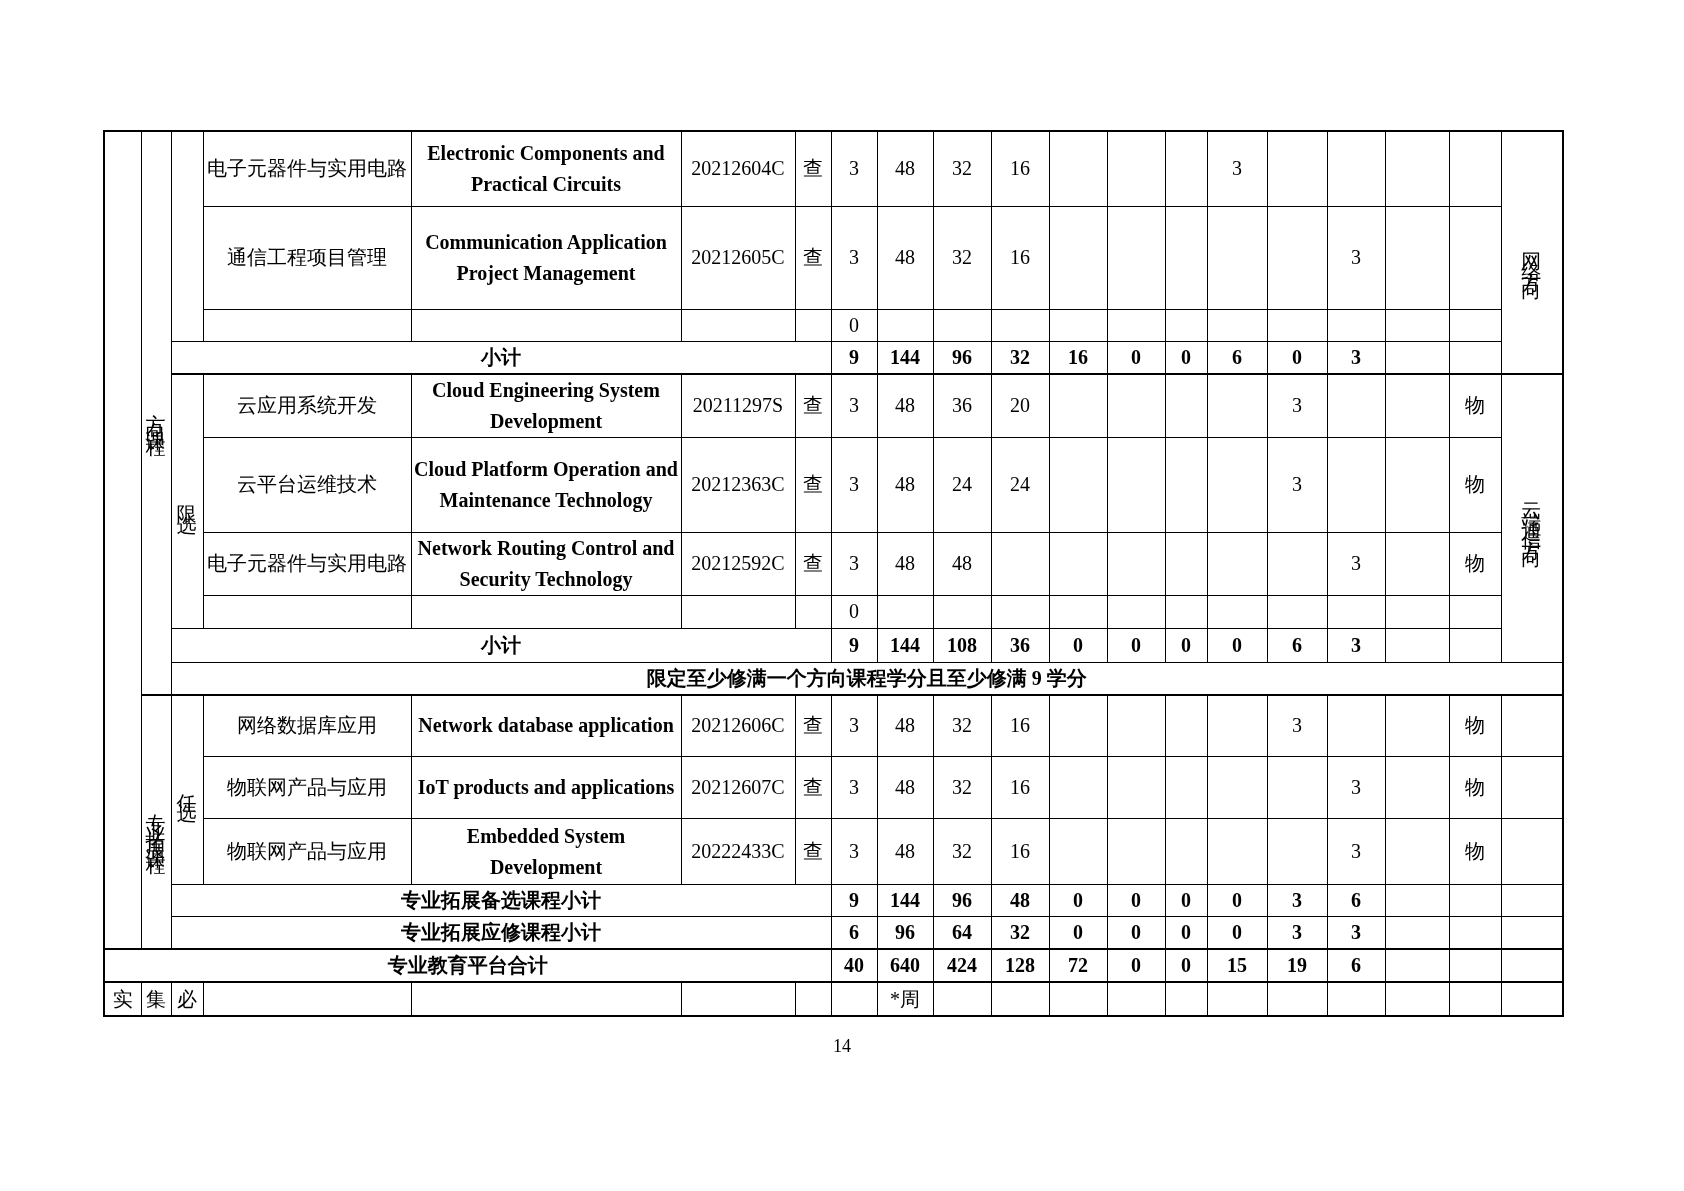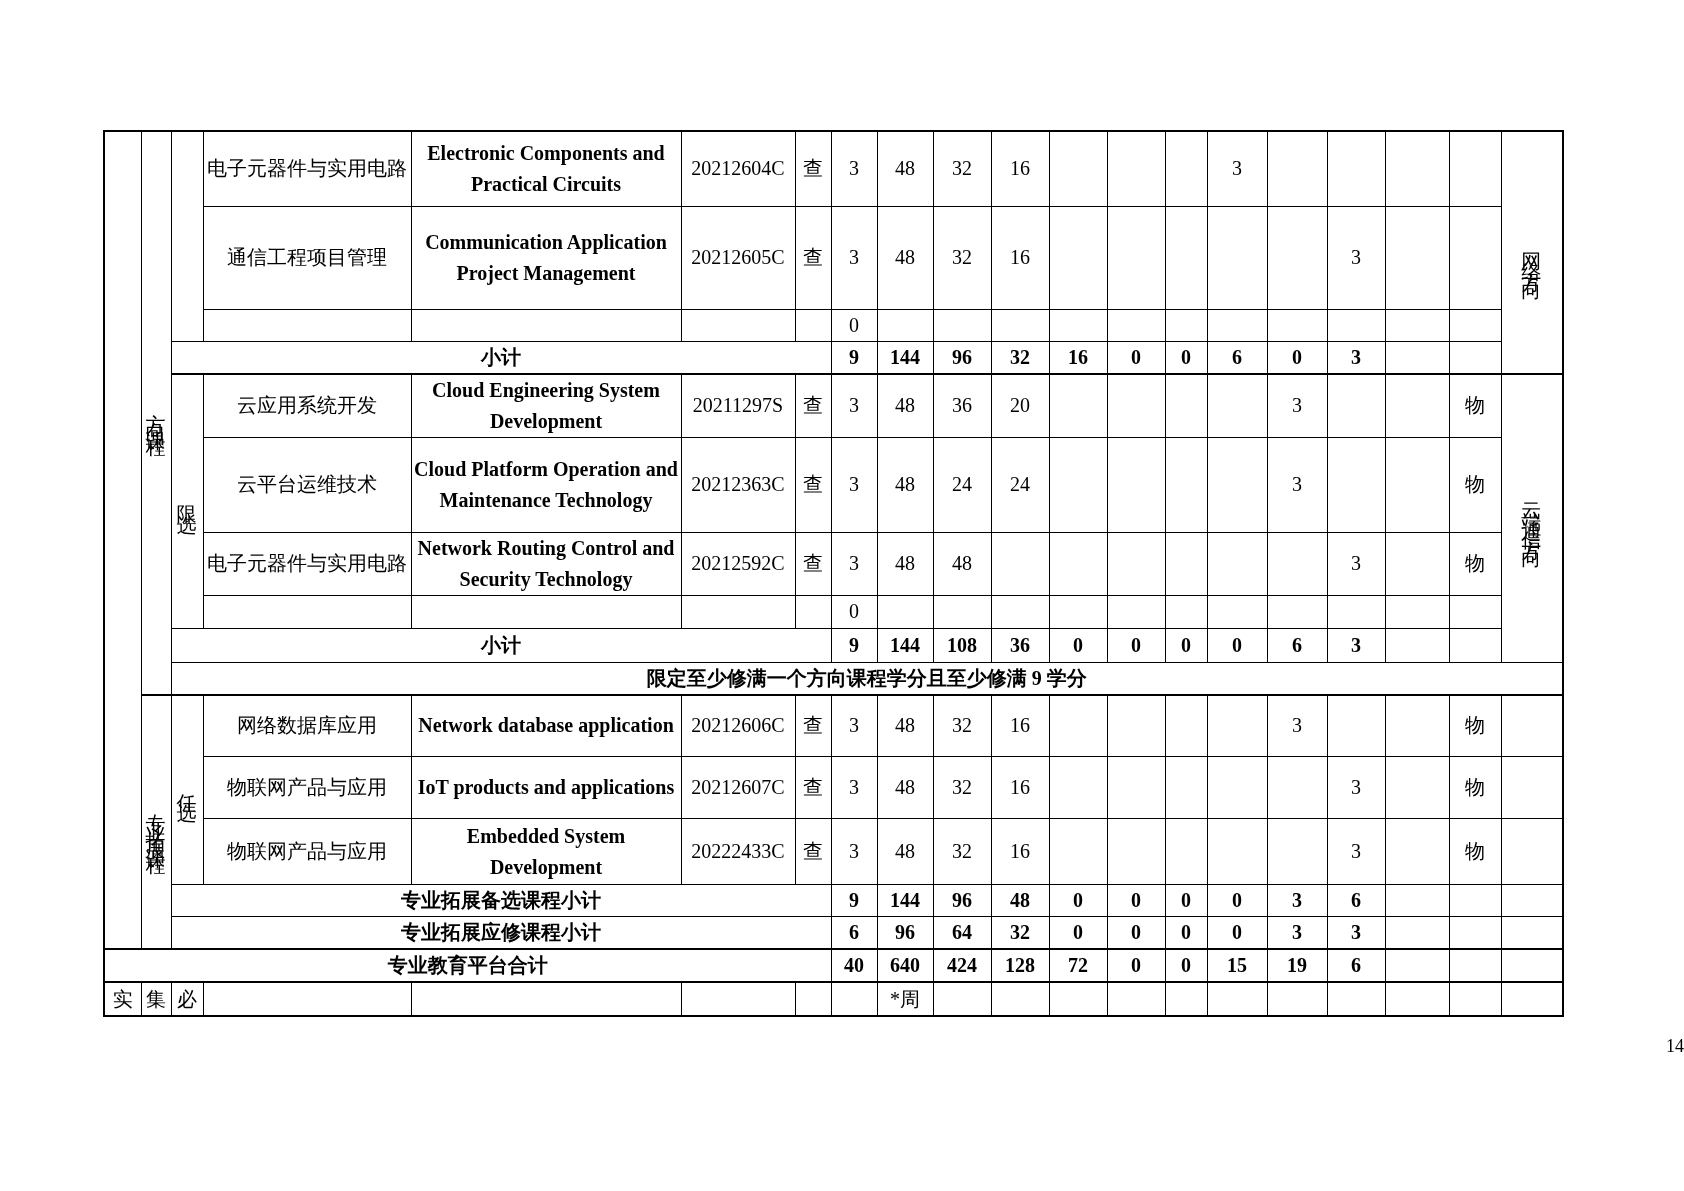--- a/index.html
+++ b/index.html
@@ -23,21 +23,21 @@
   .vtext {
     writing-mode:vertical-rl; text-orientation:upright;
     letter-spacing:9px; display:inline-block; line-height:1;
   }
   td.top .vtext { padding-top:14px; }
   tr.b td { font-weight:bold; }
   td.b { font-weight:bold;margin-left:9px; }
   tr.tt td { border-top-width:2px; }
   td.biglabel { font-size:21px; font-weight:bold; }
   .pagenum {
-    position:absolute; left:0; right:0; top:1036px; text-align:right;
+    position:absolute; left:0; right:0; top:1036px; text-align:center;
     font-size:18px;
   }
 </style>
 </head>
 <body>
 
 <div class="page">
   <div class="tablewrap">
     <table class="ct">
       <colgroup>

